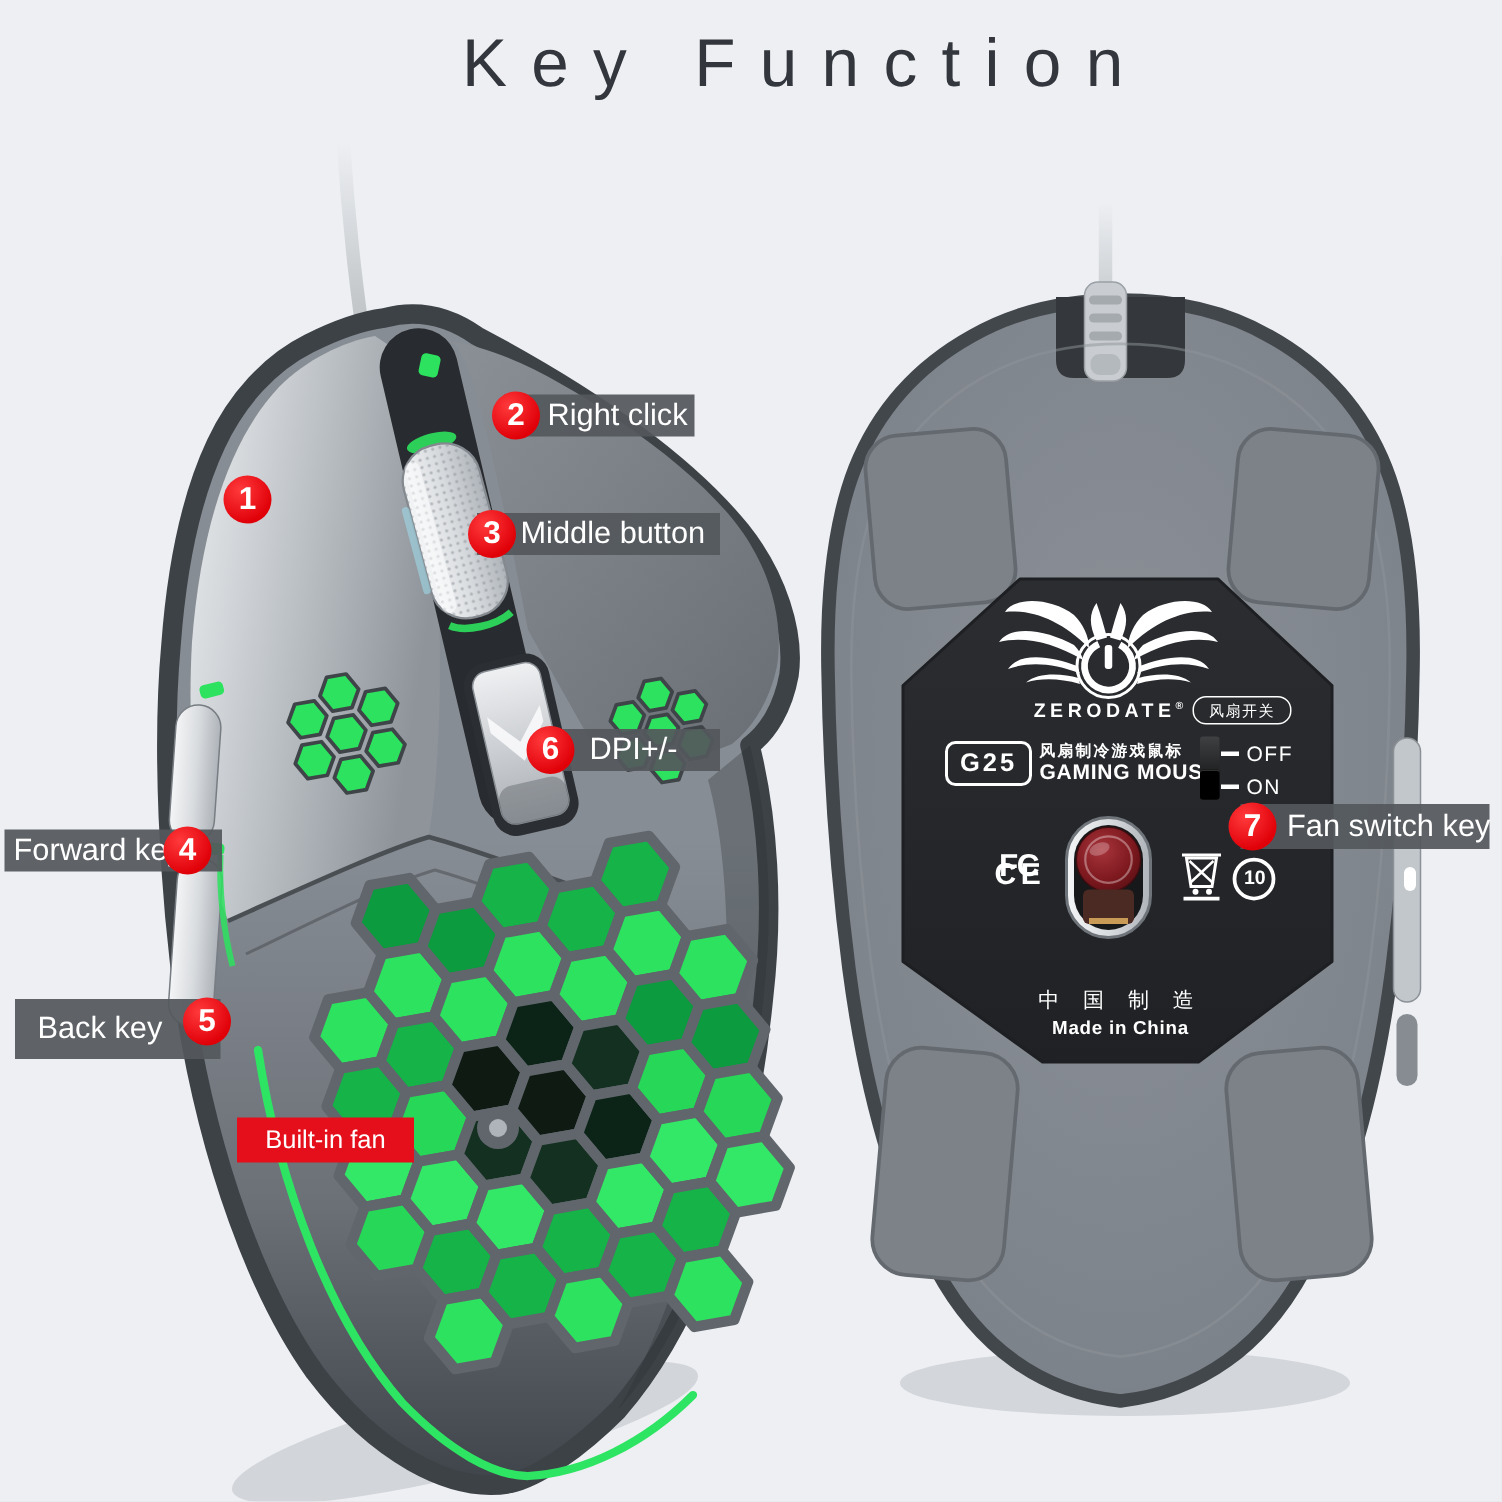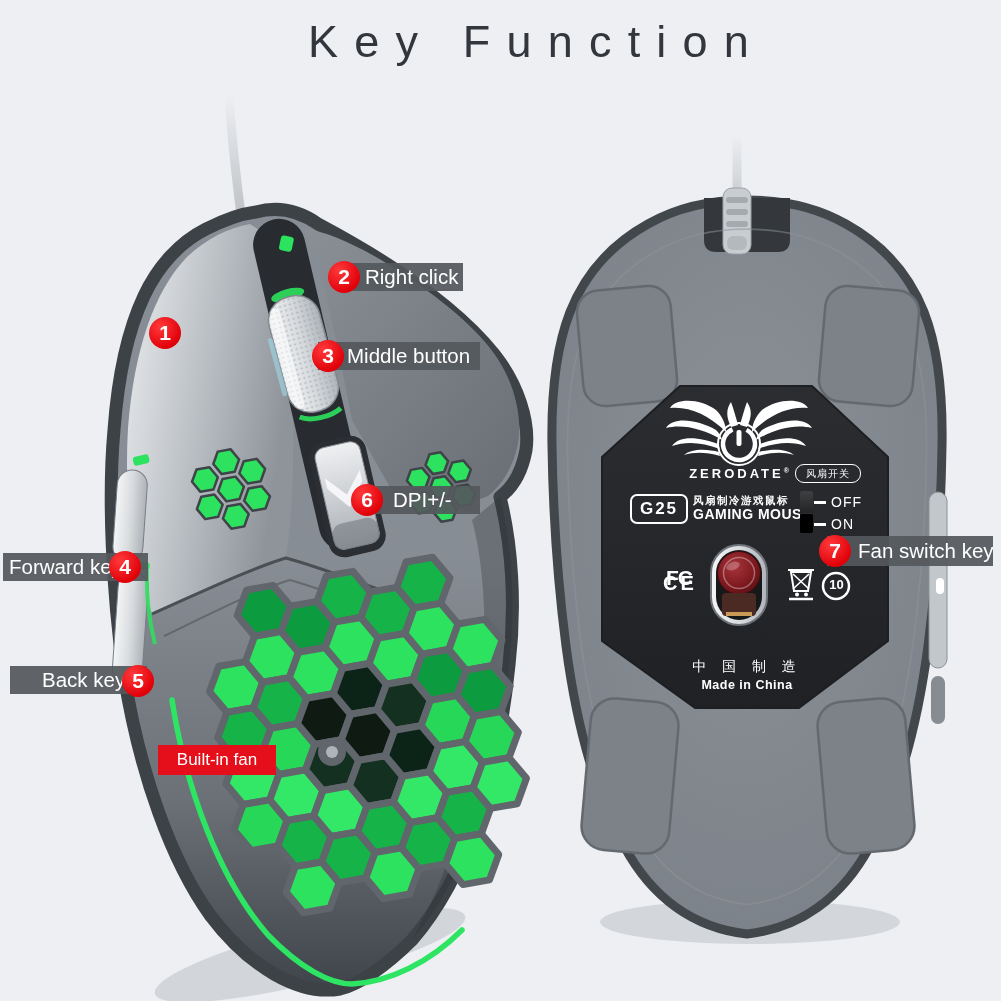--- a/index.html
+++ b/index.html
@@ -279,21 +279,21 @@
     <span>3</span>
     </div>
 
   <div class="abs bar" style="left:3px;top:553px;width:145px;height:28px;padding-left:6px">
     <span>Forward key</span>
     </div>
   <div class="abs numc" style="left:109px;top:551px">
     <span>4</span>
     </div>
 
-  <div class="abs bar" style="left:10px;top:666px;width:137px;height:28px;padding-left:32px">
+  <div class="abs bar" style="left:10px;top:666px;width:137px;height:40px;padding-left:15px">
     <span>Back key</span>
     </div>
   <div class="abs numc" style="left:122px;top:665px">
     <span>5</span>
     </div>
 
   <div class="abs bar" style="left:360px;top:486px;width:120px;height:28px;padding-left:33px">
     <span>DPI+/-</span>
     </div>
   <div class="abs numc" style="left:351px;top:484px">

